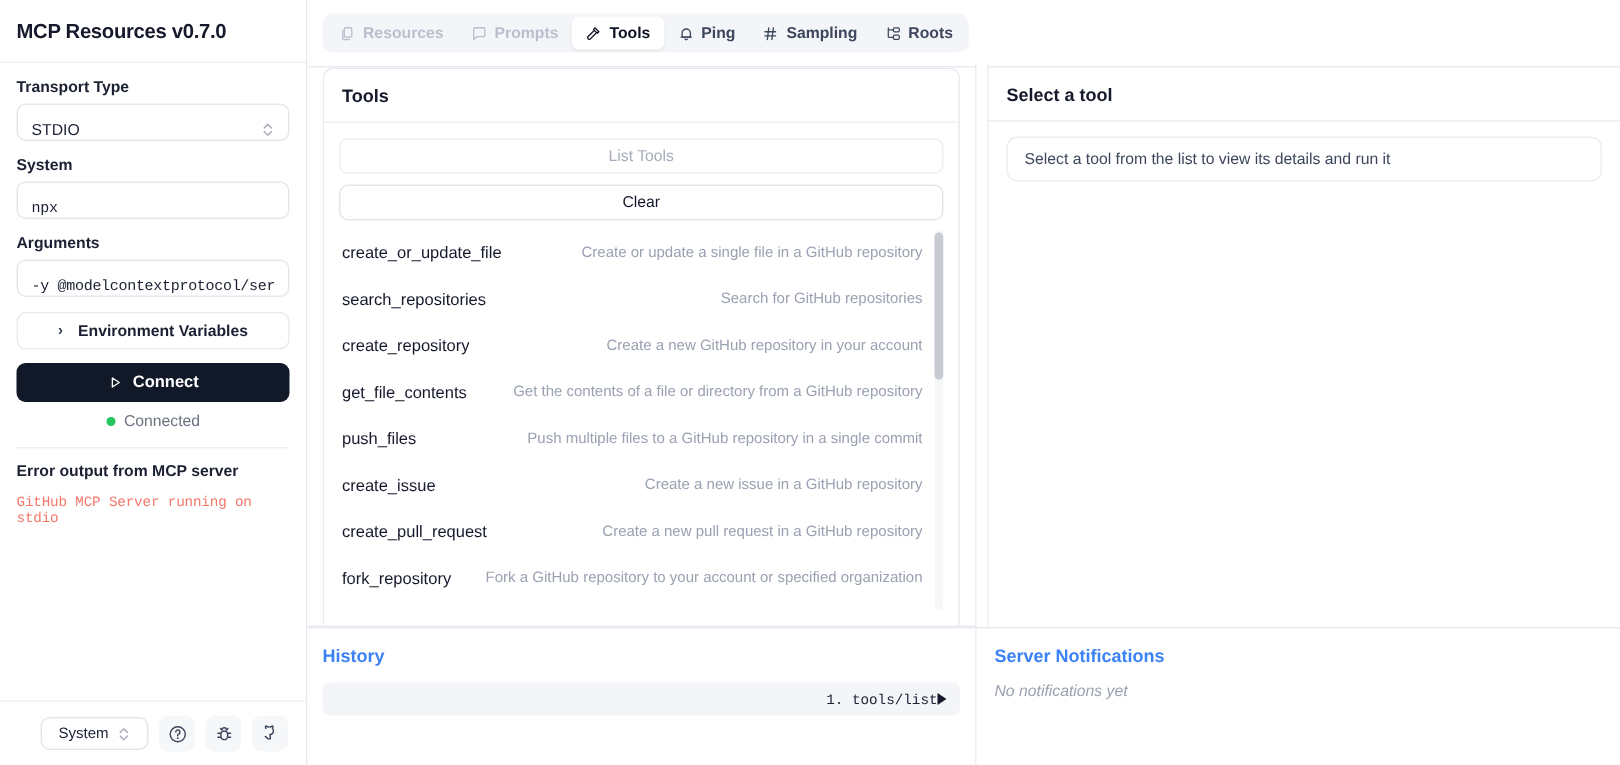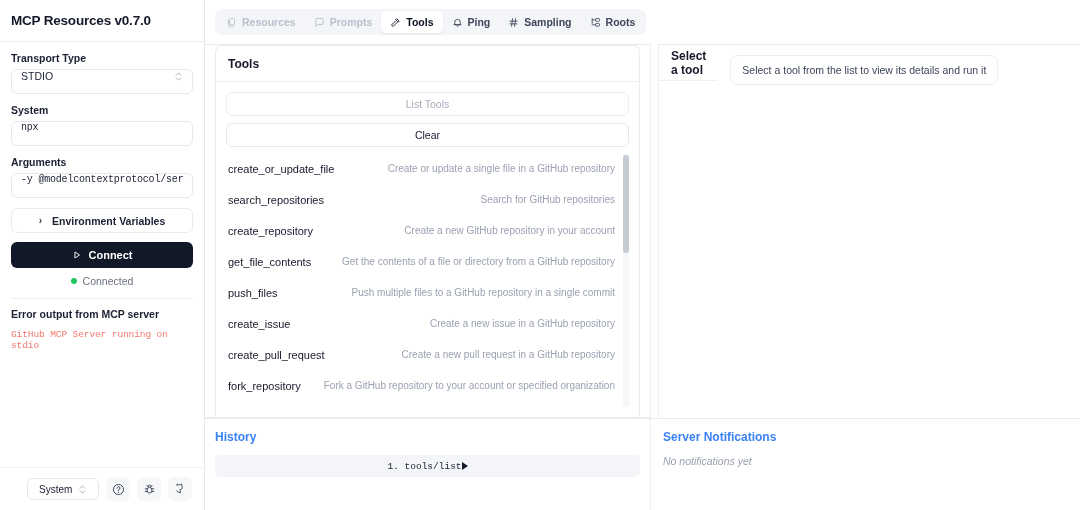--- a/index.html
+++ b/index.html
@@ -29,21 +29,21 @@
   .app-title { font-size: 13.5px; font-weight: 700; letter-spacing: -0.2px; color: #16192b; }
 
   .sidebar-body { padding: 10px 11px 0 11px; flex: 1 1 auto; overflow: hidden; }
   .field-label { font-size: 10.5px; font-weight: 700; color: #1b2033; margin-bottom: 5px; }
   .field-group { margin-bottom: 10px; }
 
   .select-box, .text-box {
     height: 25px; width: 100%;
     border: 1px solid #e4e7ee; border-radius: 6px;
     background: #fff;
-    display: flex; align-items: flex-start;
+    display: flex; align-items: flex-end;
     padding: 0 9px;
     font-size: 10.5px; color: #1b2033;
     position: relative;
   }
   .select-box .sel-value { flex: 1 1 auto; }
   .updown { width: 9px; height: 13px; display: block; opacity: .55; }
 
   .mono { font-family: "Liberation Mono", "DejaVu Sans Mono", monospace; font-size: 10px; letter-spacing: -0.2px; white-space: nowrap; overflow: hidden; }
 
   .env-btn {
@@ -140,36 +140,36 @@
     padding: 0 2px;
   }
   .tool-name { font-size: 11px; color: #16192b; white-space: nowrap; }
   .tool-desc { font-size: 10px; color: #9aa1b1; white-space: nowrap; overflow: hidden; text-overflow: clip; text-align: right; }
 
   .scroll-track { position: absolute; right: 0px; top: 0; width: 6px; height: 100%; background: #f6f7f9; border-radius: 3px; }
   .scroll-thumb { position: absolute; right: 0px; top: 2px; width: 6px; height: 98px; background: #c7cbd4; border-radius: 3px; }
 
   .resizer { width: 9px; flex: 0 0 9px; background: #fff; border-left: 1px solid #eceef3; border-right: 1px solid #eceef3; margin-top: -1px; }
 
-  .panel-right { flex: 1 1 auto; min-width: 0; border-top: 1px solid #e9ebf1; display: flex; flex-direction: row; }
+  .panel-right { flex: 1 1 auto; min-width: 0; border-top: 1px solid #e9ebf1; display: flex; flex-direction: column; }
   .panel-right .panel-head { padding: 0 12px; border-bottom: 1px solid #edeff3; }
   .panel-right-body { padding: 10px 12px; }
   .placeholder-box {
     border: 1px solid #eceef3; border-radius: 7px;
     height: 30px; display: flex; align-items: center; padding: 0 11px;
     font-size: 10.5px; color: #3d465c;
   }
 
   .bottom-row { flex: 1 1 auto; display: flex; min-height: 0; border-top: 1px solid #e9ebf1; }
   .history-pane { width: 445px; flex: 0 0 445px; padding: 11px 10px 0 10px; }
   .notif-pane { flex: 1 1 auto; padding: 11px 12px 0 12px; border-left: 1px solid #eceef3; }
   .section-title { font-size: 12px; font-weight: 700; color: #3b82f6; margin-bottom: 11px; }
   .history-item {
     background: #f4f5f8; border-radius: 5px; height: 22px;
-    display: flex; align-items: center; justify-content: center;
+    display: flex; align-items: center; justify-content: flex-end;
     padding: 0 9px;
   }
   .history-text { font-family: "Liberation Mono","DejaVu Sans Mono",monospace; font-size: 9.5px; color: #1b2033; }
   .tri-right { width: 0; height: 0; border-left: 6px solid #16192b; border-top: 4px solid transparent; border-bottom: 4px solid transparent; }
   .empty-note { font-size: 10.5px; color: #9aa1b1; font-style: italic; }
 </style>
 </head>
 <body>
 
 <div class="app">

